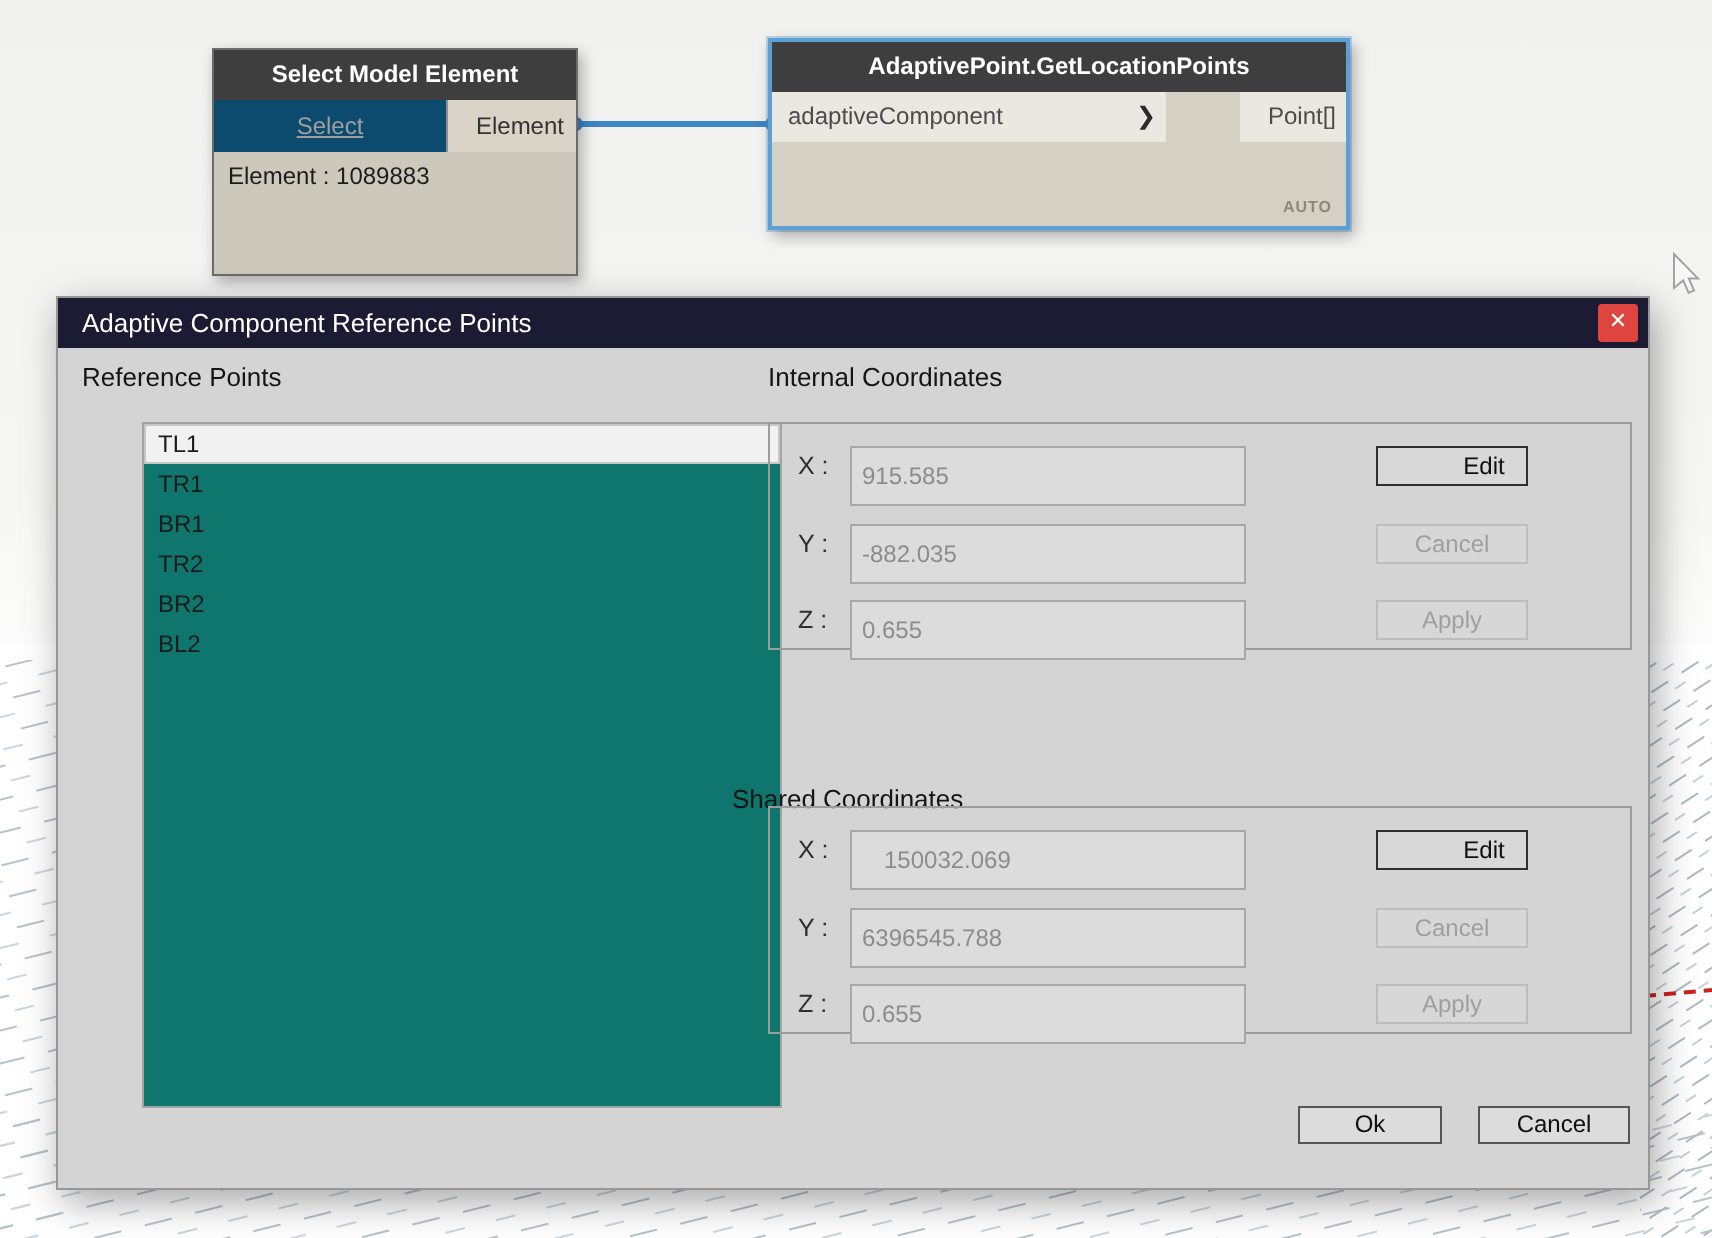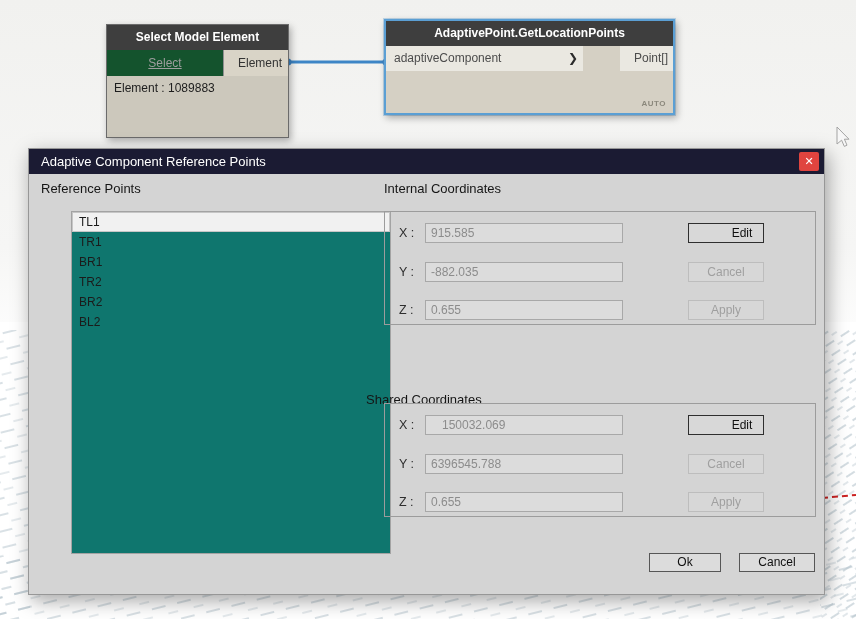--- a/index.html
+++ b/index.html
@@ -6,21 +6,21 @@
   body{font-family:"Liberation Sans","DejaVu Sans",sans-serif;}
   #stage{position:relative;width:856px;height:619px;overflow:hidden;
          background:linear-gradient(180deg,#f1f1ef 0%,#f6f6f5 40%,#ffffff 58%);}
   .abs{position:absolute;}
   
   .node{position:absolute;box-shadow:2px 3px 7px rgba(0,0,0,.30);}
   .node-header{height:25px;line-height:25px;background:#3e3e3e;color:#fff;
                font-size:12px;font-weight:bold;text-align:center;}
   #node1{left:106px;top:24px;width:181px;border:1px solid #6b6b6b;background:#ccc8bc;}
   #node1 .ports{display:flex;height:26px;}
-  .select-btn{width:116px;background:#14532d;color:#9e9e9e;font-size:12px;
+  .select-btn{width:116px;background:#0c4a6e;color:#9e9e9e;font-size:12px;
               text-align:center;line-height:26px;border-right:1px solid #8f8f8f;text-decoration:underline;}
   .elem-port{flex:1;background:#d9d4c7;color:#333;font-size:12px;
              text-align:right;line-height:26px;padding-right:6px;}
   #node1 .node-body{height:51px;font-size:12px;color:#1d1d1d;padding:5px 7px;}
   #node2{left:384px;top:19px;width:287px;border:2px solid #5b9fd4;background:#d5d0c4;
          box-shadow:2px 3px 7px rgba(0,0,0,.30),0 0 0 1px rgba(91,159,212,.35);}
   #node2 .ports{position:relative;height:25px;}
   .in-strip{position:absolute;left:0;top:0;width:197px;height:25px;background:#eae8e1;
             font-size:12px;color:#4c4c4c;line-height:25px;padding-left:8px;box-sizing:border-box;}
   .chevron{position:absolute;right:5px;top:0;line-height:25px;color:#2b2b2b;
@@ -40,21 +40,21 @@
   .close-btn{position:absolute;right:5px;top:3px;width:20px;height:19px;background:#e0443f;
              border-radius:2px;color:#fff;font-size:11px;font-weight:bold;text-align:center;
              line-height:19px;}
   .sect-label{position:absolute;font-size:13px;color:#151515;}
   .listbox{position:absolute;left:12px;top:62px;width:318px;height:341px;background:#0f766e;
            border:1px solid #a3a3a3;margin-left:30px;}
   .list-item{height:20px;line-height:20px;padding-left:7px;font-size:12px;color:#1b1b1b;}
   .list-item.sel{background:#f1f1f1;box-shadow:inset 0 0 0 1px #c6c6c6;}
   .groupbox{position:absolute;left:355px;width:430px;height:112px;border:1px solid #9c9c9c;}
   .coord-label{position:absolute;left:14px;width:28px;font-size:12.5px;color:#2e2e2e;line-height:20px;}
-  .coord-field{position:absolute;left:40px;width:198px;height:20px;background:#dcdcdc;
+  .coord-field{position:absolute;left:40px;width:198px;height:30px;background:#dcdcdc;
                border:1px solid #a8a8a8;color:#8c8c8c;font-size:12px;padding:0 0 0 5px;
                font-family:"Liberation Sans","DejaVu Sans",sans-serif;box-sizing:border-box;}
   .gbtn{position:absolute;left:303px;width:76px;height:20px;font-size:12px;text-align:center;
         line-height:18px;box-sizing:border-box;}
   .btn-on{background:#d8d8d8;border:1px solid #2f2f2f;color:#101010;padding-left:32px;}
   .btn-off{background:#d7d7d7;border:1px solid #bdbdbd;color:#9f9f9f;}
   .footer-btn{position:absolute;top:404px;height:19px;background:#dcdcdc;border:1px solid #565656;
               color:#0f0f0f;font-size:12px;text-align:center;line-height:17px;box-sizing:border-box;}
   svg{display:block;}
 </style>

